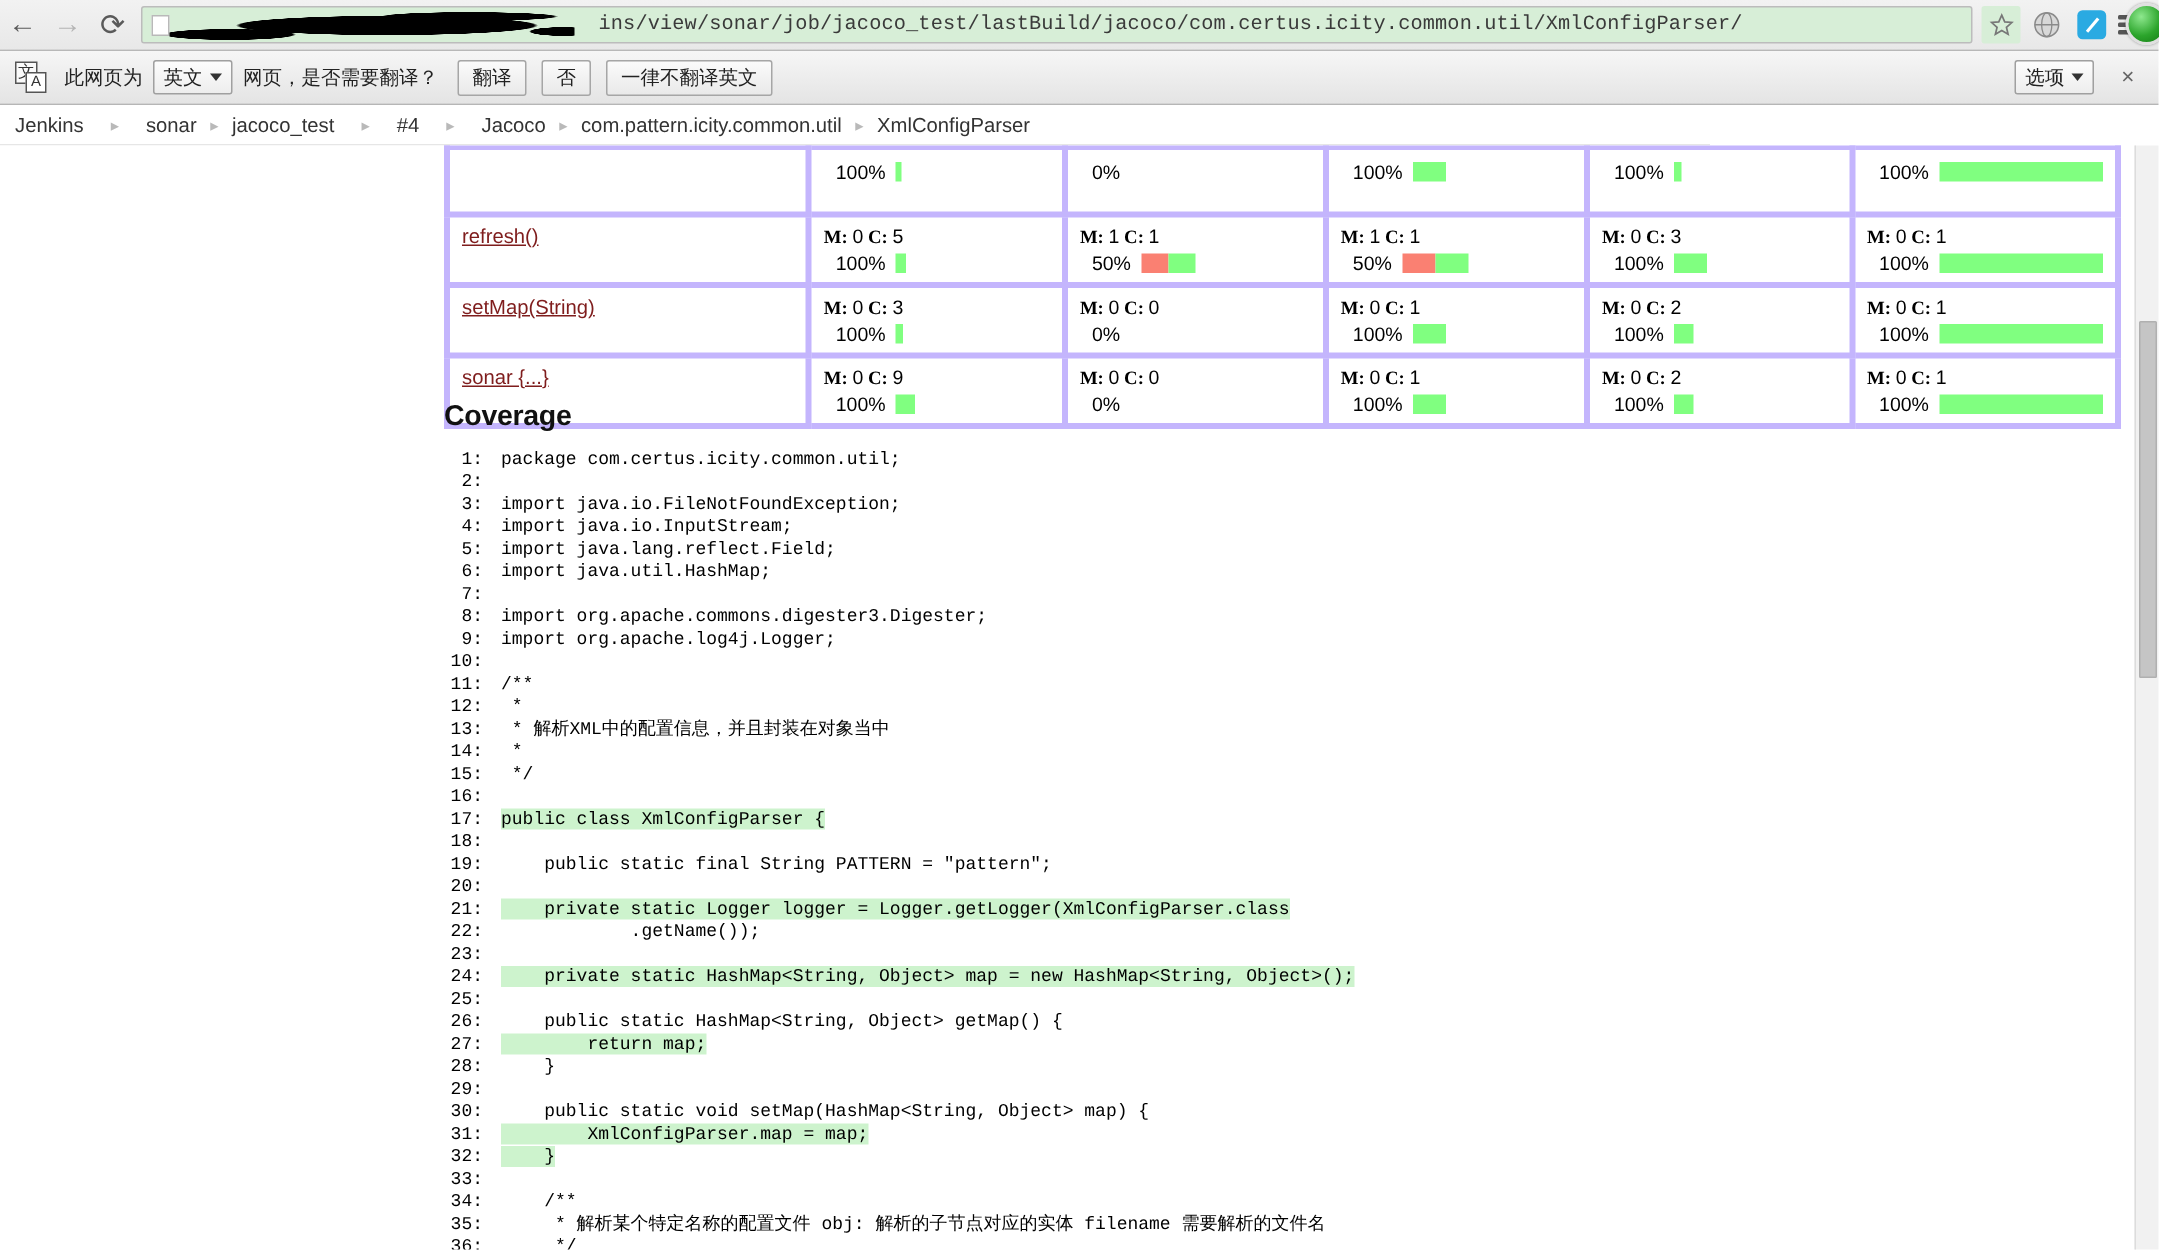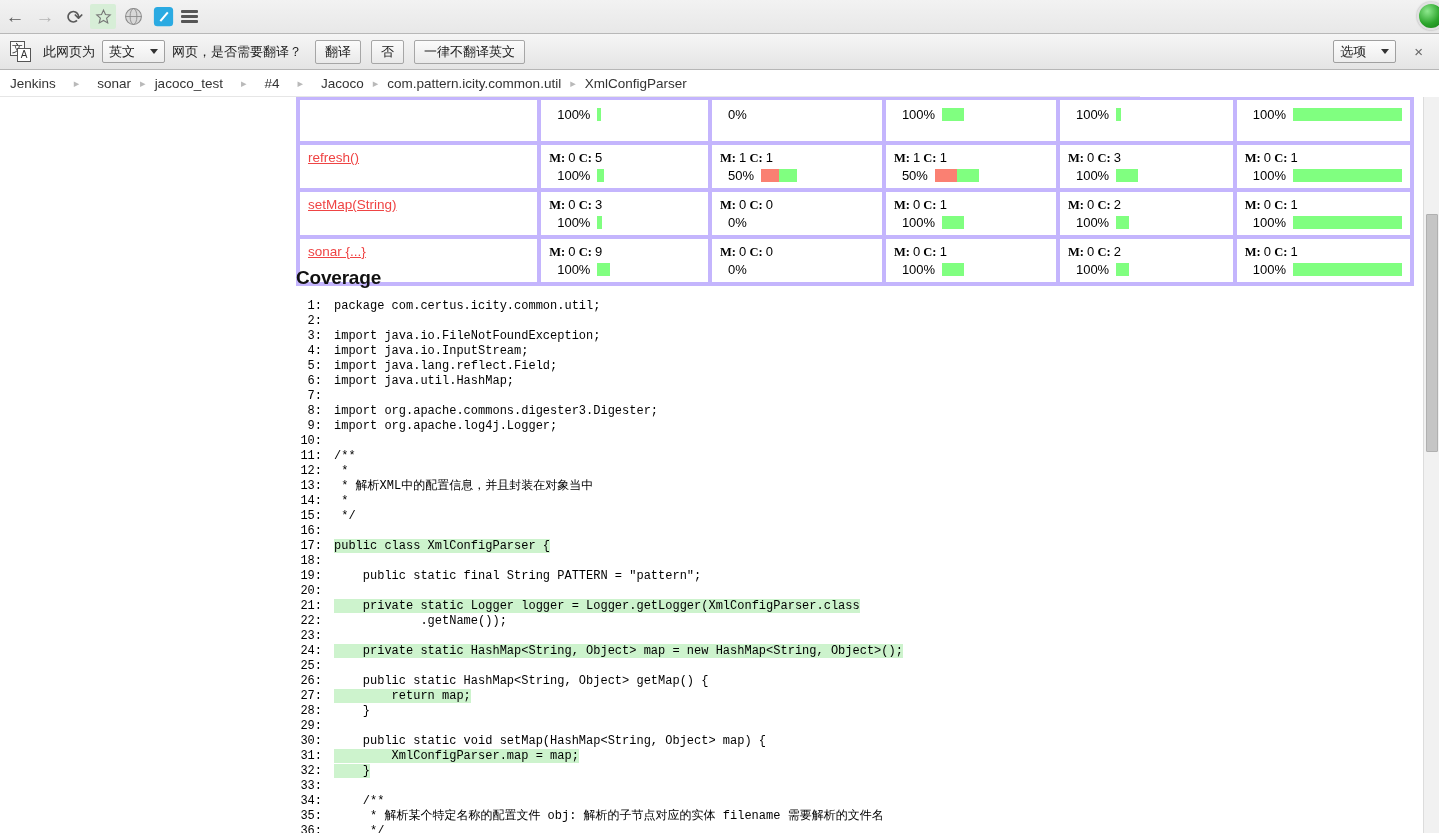--- a/index.html
+++ b/index.html
@@ -74,21 +74,21 @@
   #translate-icon .sq2 {
     position: absolute; left: 7px; top: 7px; width: 14px; height: 14px;
     border: 1.5px solid #555; background: #fff; font-size: 10px;
     text-align: center; line-height: 12px; color: #333;
   }
   .tb-text { margin: 0 3px; white-space: nowrap; }
   .tb-select {
     border: 1px solid #a0a0a0; border-radius: 2px;
     background: linear-gradient(to bottom,#fdfdfd,#ededed);
     padding: 2px 6px; margin: 0 4px; font-size: 13px;
-    display: flex; align-items: center; gap: 15px; height: 23px;
+    display: flex; align-items: center; gap: 5px; height: 23px;
   }
   .tb-select .caret { border-left: 4px solid transparent; border-right: 4px solid transparent; border-top: 5px solid #333; }
   .tb-btn {
     border: 1px solid #a6a6a6; border-radius: 2px;
     background: linear-gradient(to bottom,#fbfbfb,#e9e9e9);
     padding: 3px 9px; margin-left: 10px; font-size: 13px; height: 24px;
     display: flex; align-items: center; white-space: nowrap;
   }
   #tb-right { margin-left: auto; display: flex; align-items: center; }
   #tb-close { padding: 0 10px 0 14px; color: #666; font-size: 15px; }
@@ -114,21 +114,21 @@
   #cov-table {
     position: absolute; left: 296px; top: -1px;
     border-collapse: collapse; font-size: 13px; color: #000;
     width: 1118px;
   }
   #cov-table td {
     border: 4px solid #c4b5fd; vertical-align: top;
     padding: 5px 8px; height: 45px;
   }
   .c-name { width: 243px; }
-  .c-name a { color: #ef4444; text-decoration: underline; font-size: 13.5px; }
+  .c-name a { color: #7f1d1d; text-decoration: underline; font-size: 13.5px; }
   .c-m1 { width: 172px; } .c-m2 { width: 175px; }
   .c-m3 { width: 175px; } .c-m4 { width: 178px; }
   .c-m5 { width: 175px; }
   .mline { font-size: 12.5px; font-weight: bold; font-family: "Liberation Serif", serif; }
   .mline .num { font-family: "Liberation Sans", sans-serif; font-weight: normal; font-size: 13px; }
   .pline { display: flex; align-items: center; gap: 7px; margin-top: 2px; padding-left: 8px;}
   .pct { font-size: 13px; }
   .barwrap { display: flex; height: 13px; }
   .bar-red { background: #fa8072; height: 13px; }
   .bar-green { background: #80ff80; height: 13px; }
@@ -170,20 +170,25 @@
   }
 </style>
 </head>
 <body>
 
 <div id="browser-chrome">
   <div class="nav-btn">←</div>
   <div class="nav-btn disabled">→</div>
   <div class="nav-btn" style="font-size:20px;">⟳</div>
 
+  <div id="omnibox">
+    <div id="page-icon"></div>
+    <div id="omnibox-redaction"></div>
+    <div id="omnibox-url">ins/view/sonar/job/jacoco_test/lastBuild/jacoco/com.certus.icity.common.util/XmlConfigParser/</div>
+  </div>
 
   <div class="chrome-icon" id="star-icon-wrap">
     <svg width="17" height="17" viewBox="0 0 24 24" fill="none" stroke="#777" stroke-width="1.6">
       <polygon points="12,3 14.8,9.3 21.5,9.9 16.4,14.4 18,21 12,17.5 6,21 7.6,14.4 2.5,9.9 9.2,9.3"></polygon>
     </svg>
   </div>
   <div class="chrome-icon">
     <svg width="19" height="19" viewBox="0 0 24 24">
       <circle cx="12" cy="12" r="10" fill="#d8d8d8" stroke="#8a8a8a" stroke-width="1.3"></circle>
       <ellipse cx="12" cy="12" rx="4.3" ry="10" fill="none" stroke="#8a8a8a" stroke-width="1.1"></ellipse>

